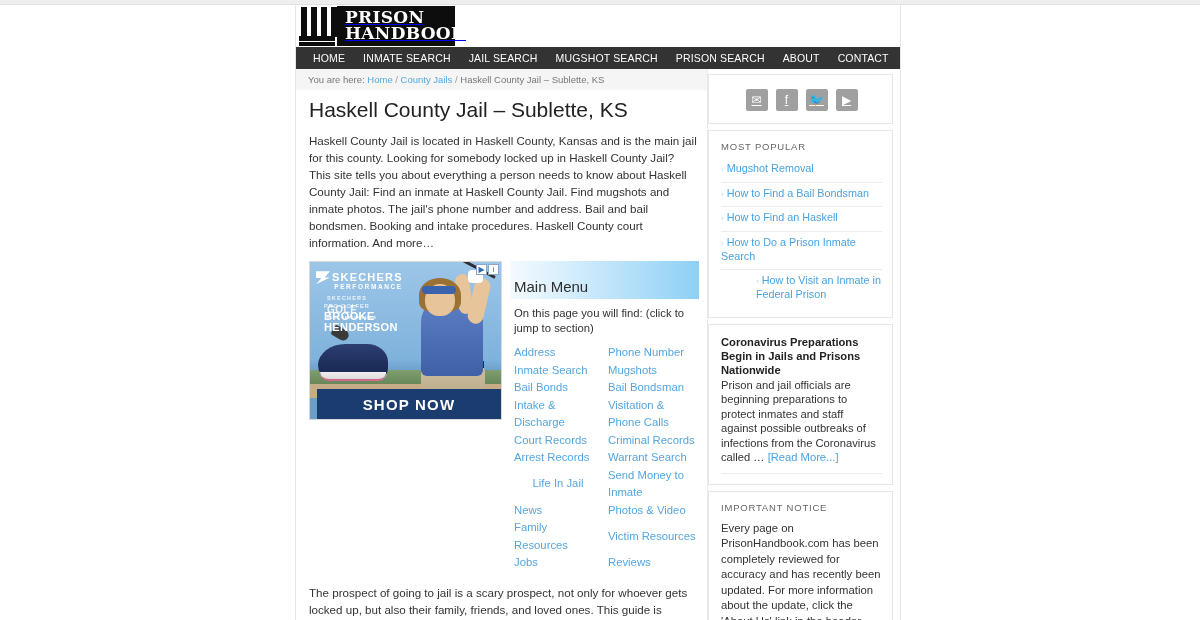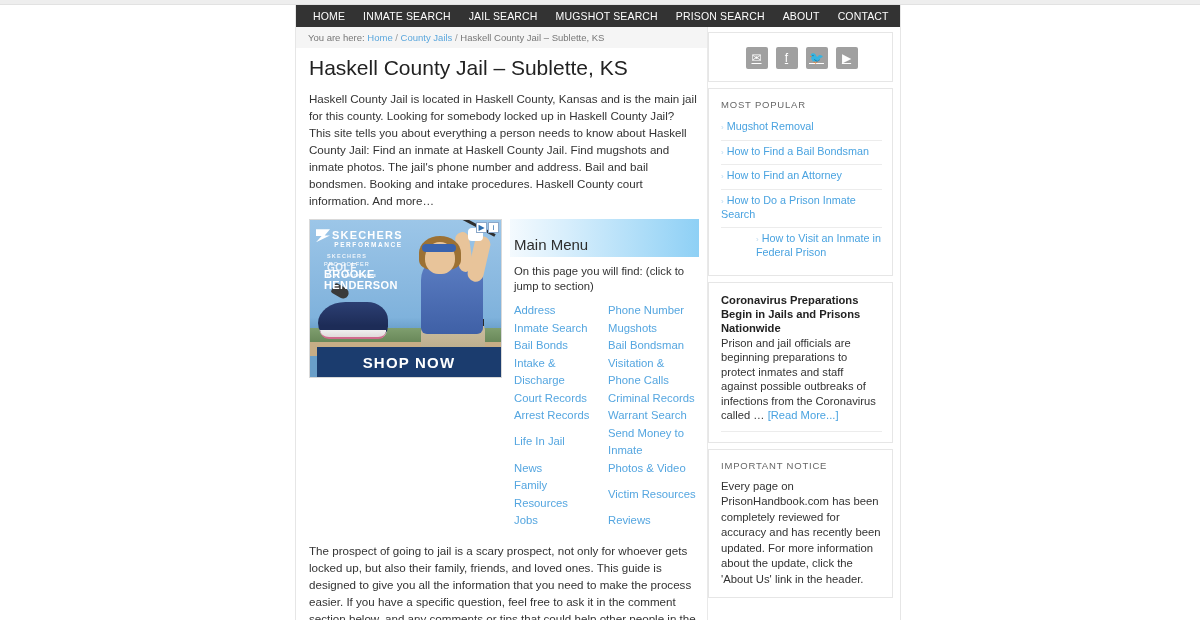--- a/index.html
+++ b/index.html
@@ -222,21 +222,21 @@
   #menu-intro { font-size: 11.3px; color: #333; line-height: 15px; margin: 0 0 8px 4px; }
   #menu-grid {
     display: grid; grid-template-columns: 88px 1fr;
     column-gap: 6px; row-gap: 0px; margin-left: 4px;
   }
   #menu-grid a {
     color: #55a6e0; text-decoration: none; font-size: 11.3px; line-height: 17.5px;
     display:block; padding: 0;
   }
   .menu-cell { min-height: 17.5px; display:flex; align-items:center; }
-  .menu-cell.tall { min-height: 35px; }
+  .menu-cell.tall { min-height: 35px; justify-content: center; }
 
   
   .widget {
     border: 1px solid #e6e6e6; border-top: none;
     background:#fff; padding: 10px 10px 10px 12px;
     margin: 0 8px 6px 0;
   }
   .widget.first { border-top: 1px solid #e6e6e6; margin-top: 5px; }
   #social-row { display: flex; gap: 8px; justify-content: center; padding: 4px 0 2px; }
   .social {
@@ -260,20 +260,36 @@
 
   .notice-body { font-size: 11.3px; color:#333; line-height: 15.5px; margin-top: 8px; }
 </style>
 </head>
 <body>
 
 <div id="top-strip"></div>
 
 <div id="page">
 
+  <div id="site-header">
+    <a id="logo" href="#">
+      <span id="logo-bars">
+        <i></i>
+          <i></i>
+          <i></i>
+          <i></i>
+          <u></u>
+          <u class="b2"></u>
+      </span>
+      <span id="logo-words">
+        <span>PRISON</span>
+        <span>HANDBOOK</span>
+      </span>
+    </a>
+  </div>
 
   <nav id="main-nav">
     <a href="#">HOME</a>
     <a href="#">INMATE SEARCH</a>
     <a href="#">JAIL SEARCH</a>
     <a href="#">MUGSHOT SEARCH</a>
     <a href="#">PRISON SEARCH</a>
     <a href="#">ABOUT</a>
     <a href="#">CONTACT</a>
   </nav>
@@ -440,21 +456,21 @@
       <div class="widget first">
         <div class="widget-title">MOST POPULAR</div>
         <ul class="pop-list">
           <li>
               <a href="#"><span class="chev">›</span><span>Mugshot Removal</span></a>
             </li>
           <li>
               <a href="#"><span class="chev">›</span><span>How to Find a Bail Bondsman</span></a>
             </li>
           <li>
-              <a href="#"><span class="chev">›</span><span>How to Find an Attorney</span></a>
+              <a href="#"><span class="chev">›</span><span>How to Find an Haskell</span></a>
             </li>
           <li>
               <a href="#"><span class="chev">›</span><span>How to Do a Prison Inmate Search</span></a>
             </li>
           <li>
               <a href="#"><span class="chev">›</span><span>How to Visit an Inmate in Federal Prison</span></a>
             </li>
         </ul>
       </div>
 

